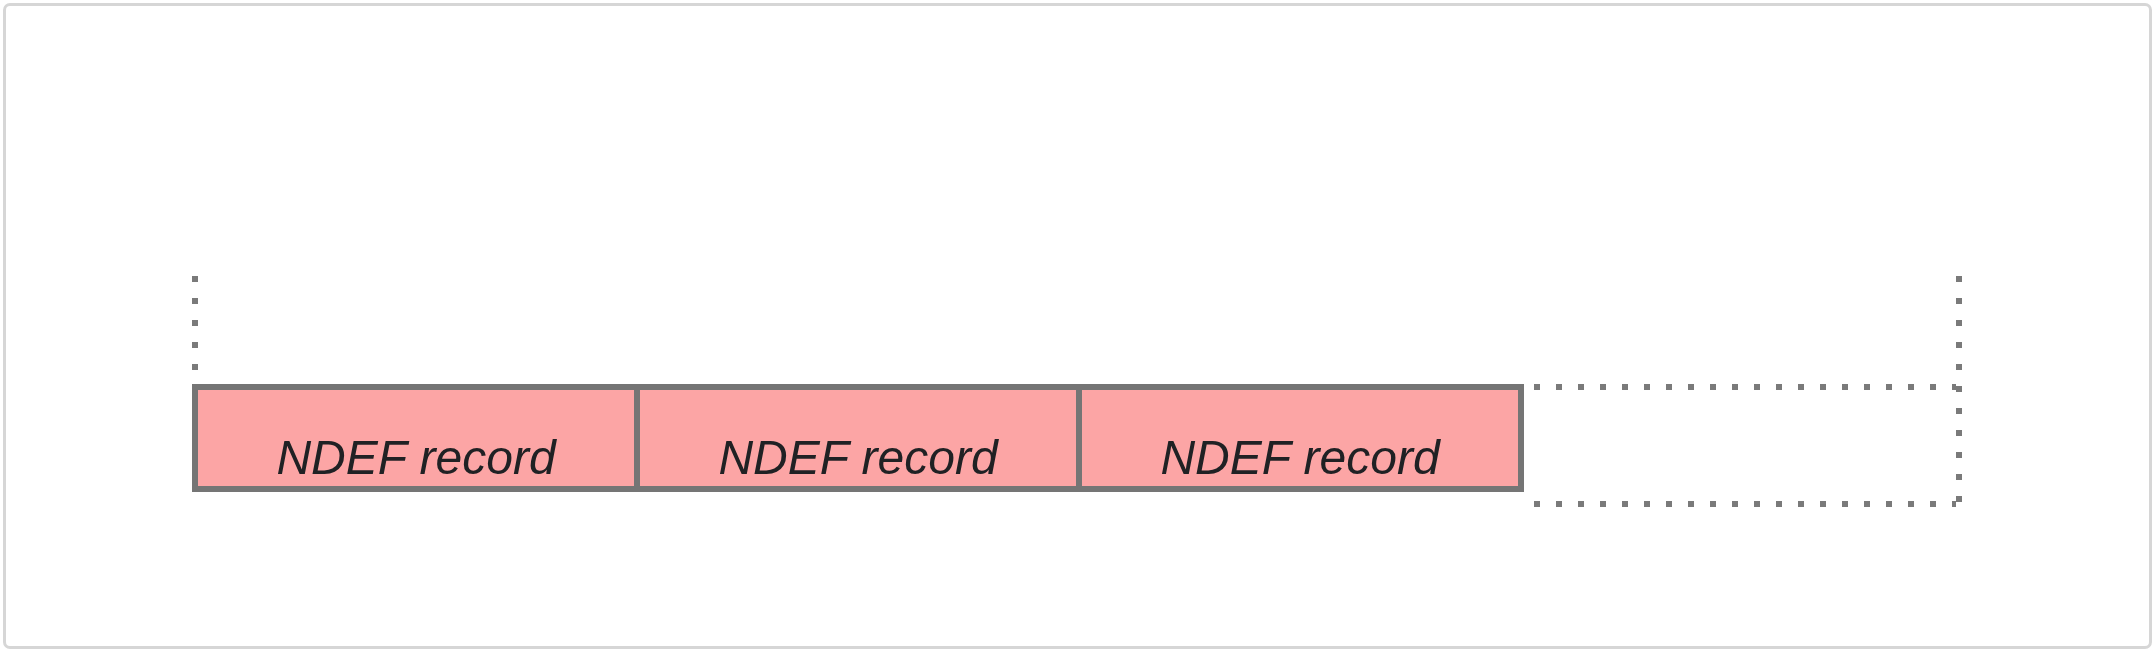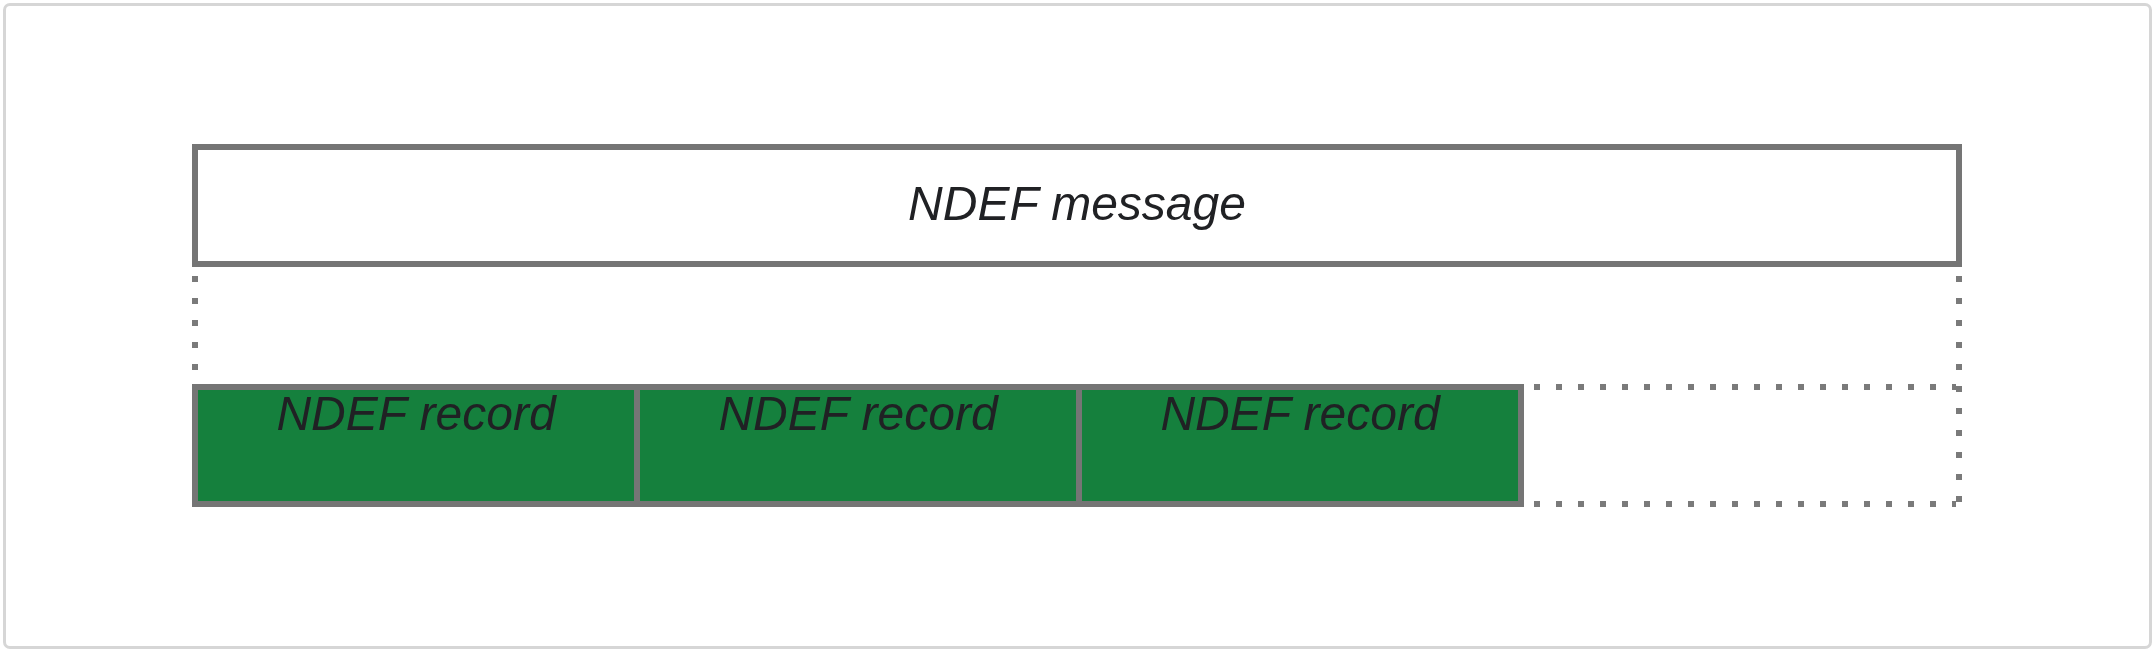--- a/index.html
+++ b/index.html
@@ -59,26 +59,26 @@
     position: absolute;
     left: 192px;
     top: 384px;
     height: 123px;
     display: flex;
   }
 
   .rec-box {
     position: relative;
     width: 448px;
-    height: 123px;
+    height: 108px;
     box-sizing: border-box;
     border: 6px solid var(--border, #757575);
-    background: #15803d;
+    background: #fca5a5;
     display: flex;
-    align-items: flex-start;
+    align-items: flex-end;
     justify-content: center;
   }
   .rec-box + .rec-box {
     margin-left: -6px; 
   }
   .rec-box .label {
     font-style: italic;
     font-size: 48px;
     line-height: 1;
     color: var(--text, #202124);
@@ -111,23 +111,20 @@
   .dotted-cont-top    { left: 1534px; top: 384px; width: 422px; }
   .dotted-cont-bottom { left: 1534px; top: 501px; width: 422px; }
 </style>
 </head>
 <body>
 
 <div class="canvas" style="--bg: #ffffff; --frame: #d6d6d6; --border: #757575; --dot: #7a7a7a; --text: #202124;">
 
   <div class="frame"></div>
 
-  <div class="box msg-box">
-    <span class="label">NDEF message</span>
-  </div>
 
   <div class="dotted-v dotted-left"></div>
   <div class="dotted-v dotted-right"></div>
 
   <div class="records-row">
     <div class="rec-box">
       <span class="label">NDEF record</span>
     </div>
     <div class="rec-box">
       <span class="label">NDEF record</span>

